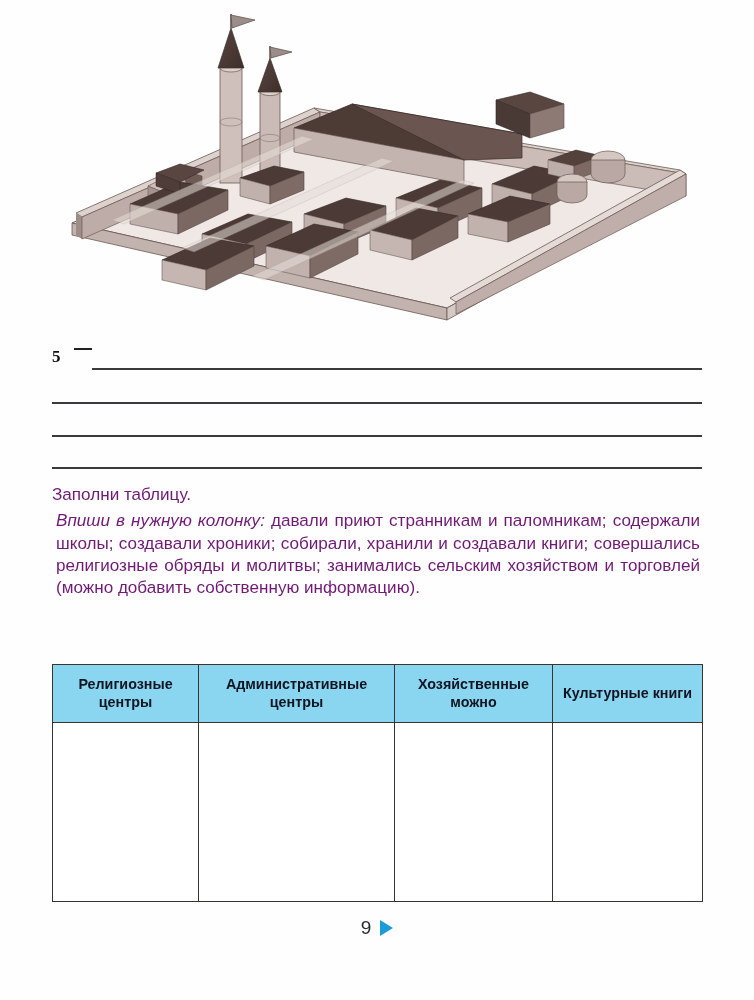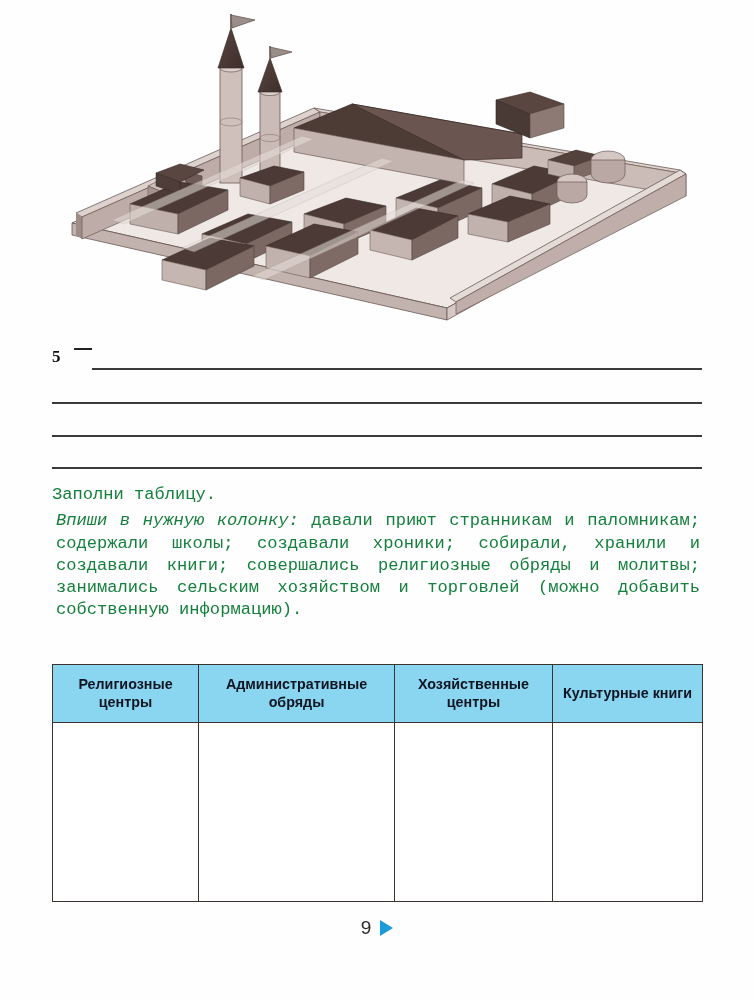--- a/index.html
+++ b/index.html
@@ -71,24 +71,24 @@
   .wl2 { left: 0px;   top: 57px;  width: 650px; }
   .wl3 { left: 0px;   top: 90px;  width: 650px; }
   .wl4 { left: 0px;   top: 122px; width: 650px; }
 
   
   .body-text {
     position: absolute;
     left: 52px;
     top: 484px;
     width: 652px;
-    font-family: Liberation Mono, monospace;
+    font-family: Liberation Sans, sans-serif;
     font-size: 17.1px;
     line-height: 22.3px;
-    color: #15803d;
+    color: #701a75;
   }
   .para-intro {
     margin: 0 0 0 0;
   }
   .para-task {
     margin: 4px;
     text-align: justify;
     text-justify: inter-word;
   }
   .para-task .lead {
@@ -335,22 +335,22 @@
   <table class="role-table">
     <colgroup>
       <col class="col-1">
         <col class="col-2">
         <col class="col-3">
         <col class="col-4">
     </colgroup>
     <thead>
       <tr>
         <th>Религиозные центры</th>
-        <th>Административные обряды</th>
-        <th>Хозяйственные центры</th>
+        <th>Административные центры</th>
+        <th>Хозяйственные можно</th>
         <th>Культурные книги</th>
       </tr>
     </thead>
     <tbody>
       <tr>
         <td></td>
         <td></td>
         <td></td>
         <td></td>
       </tr>

